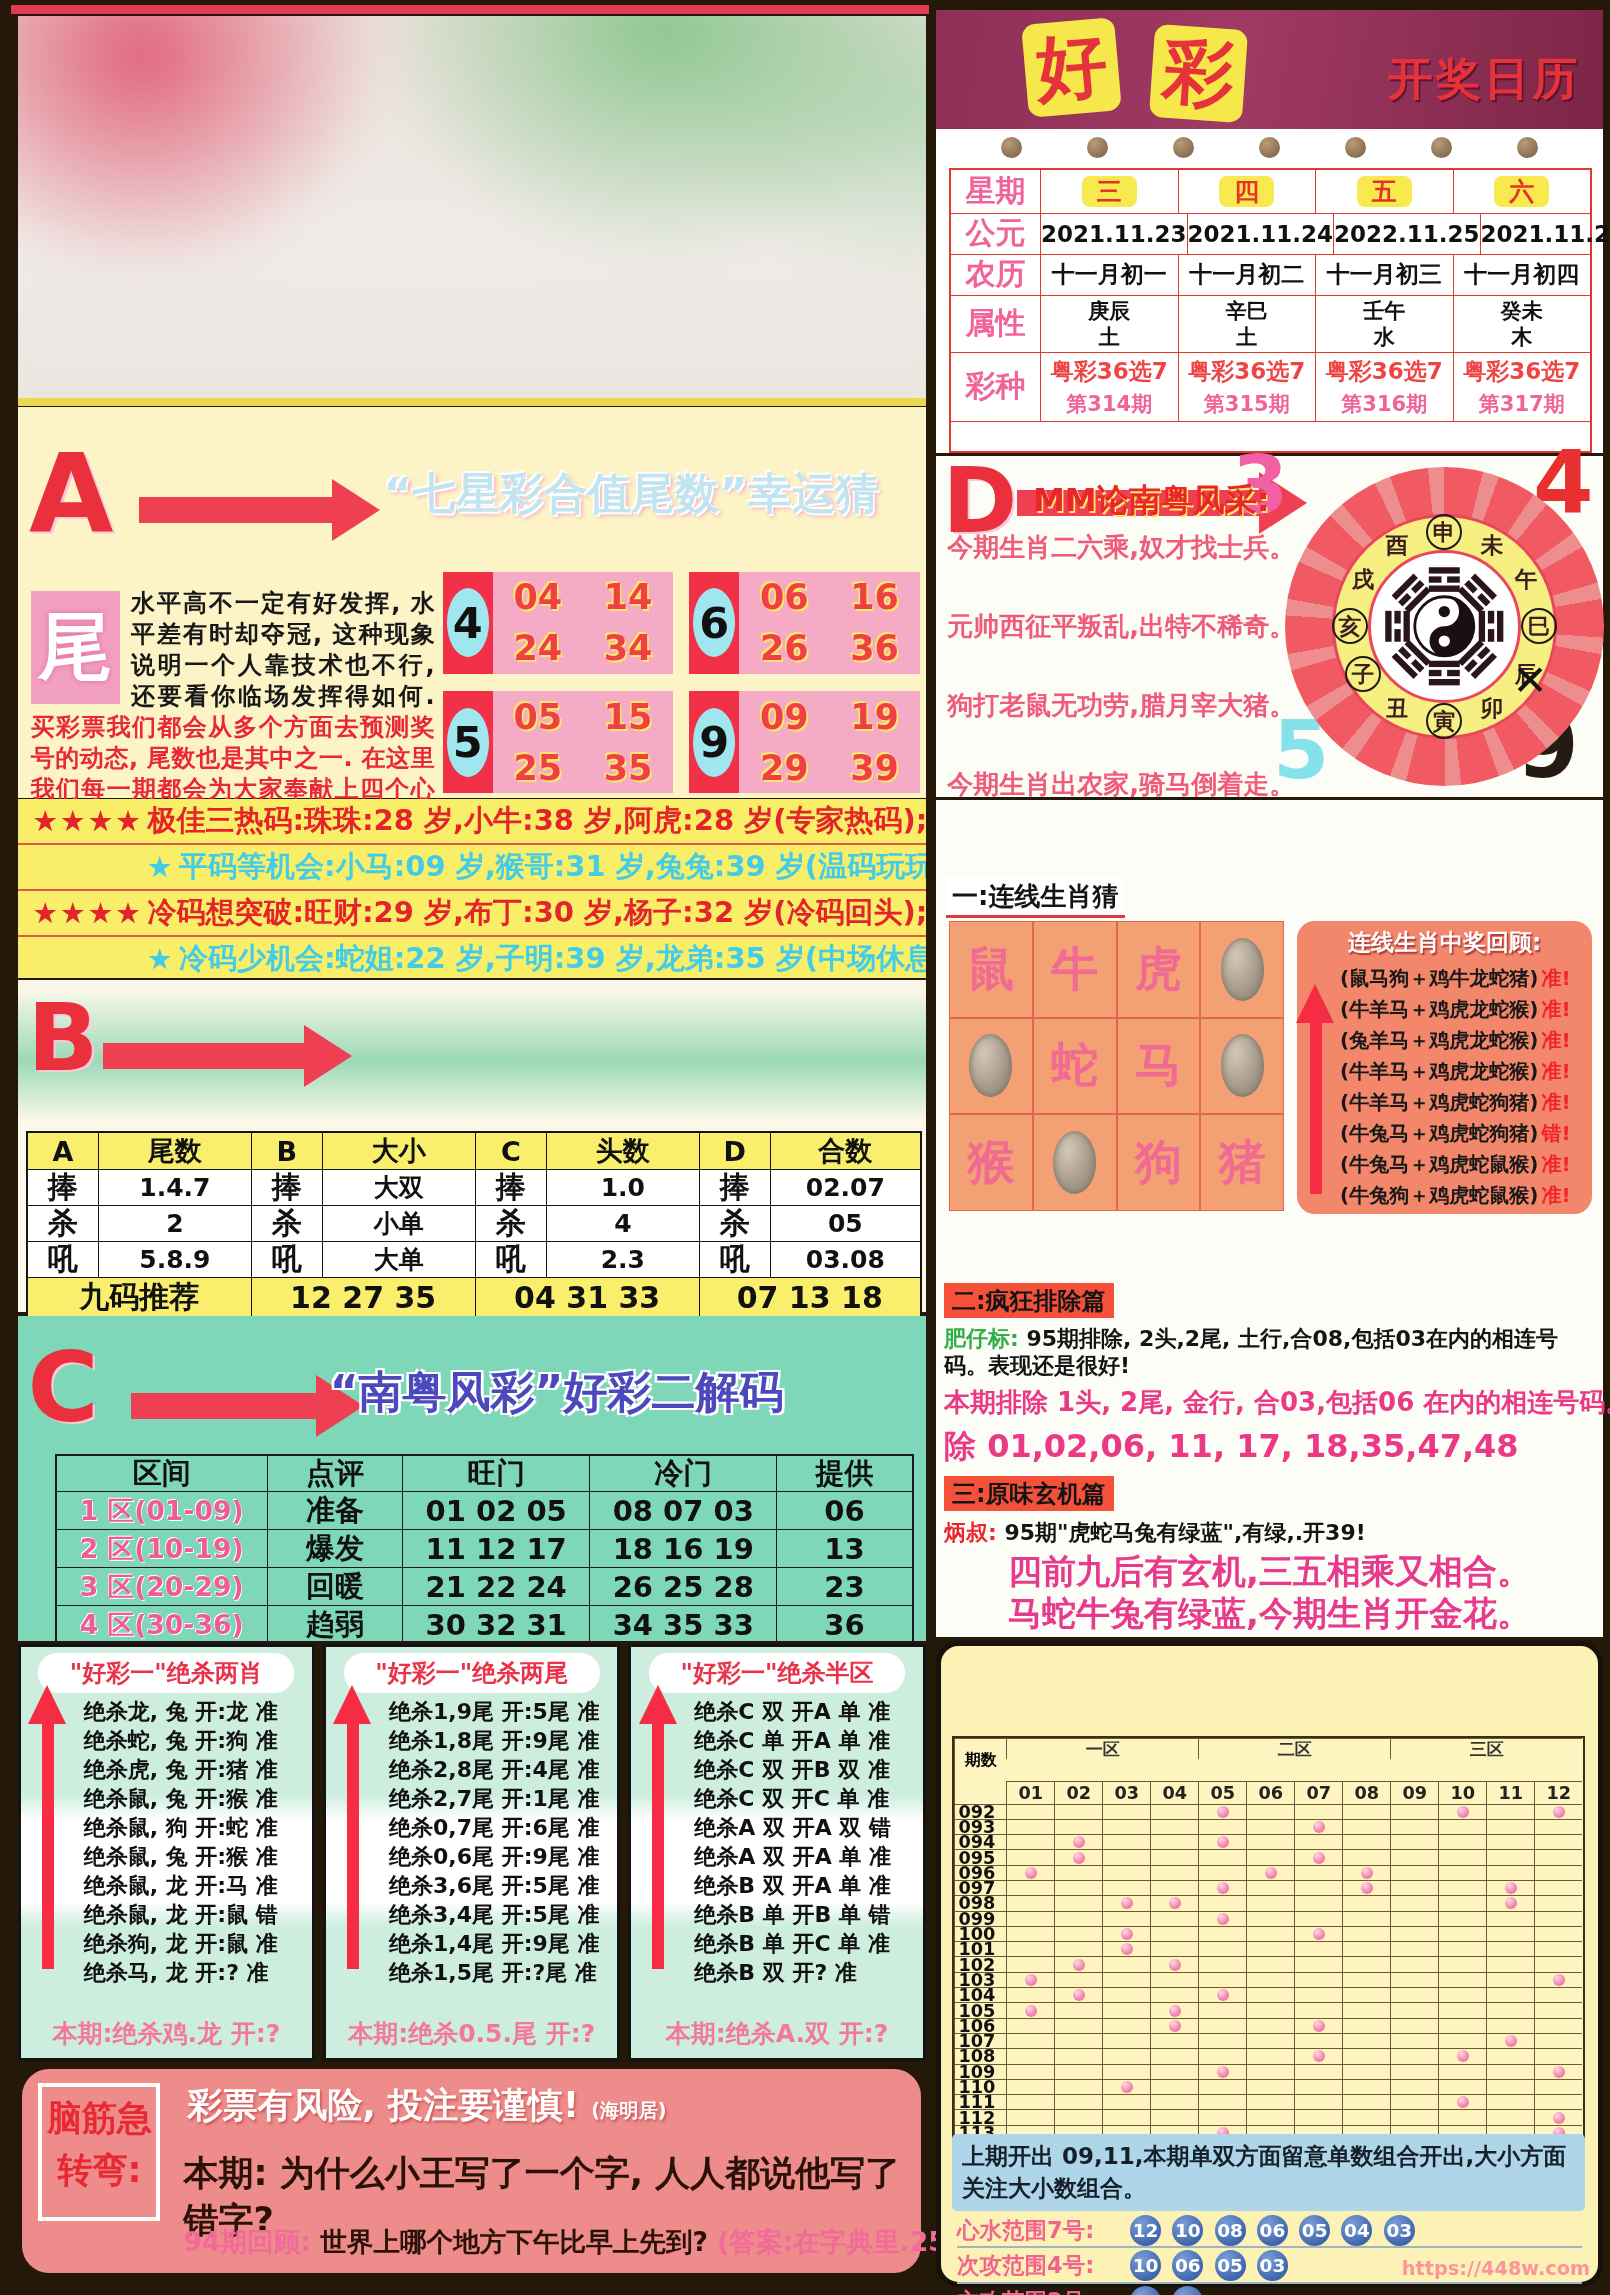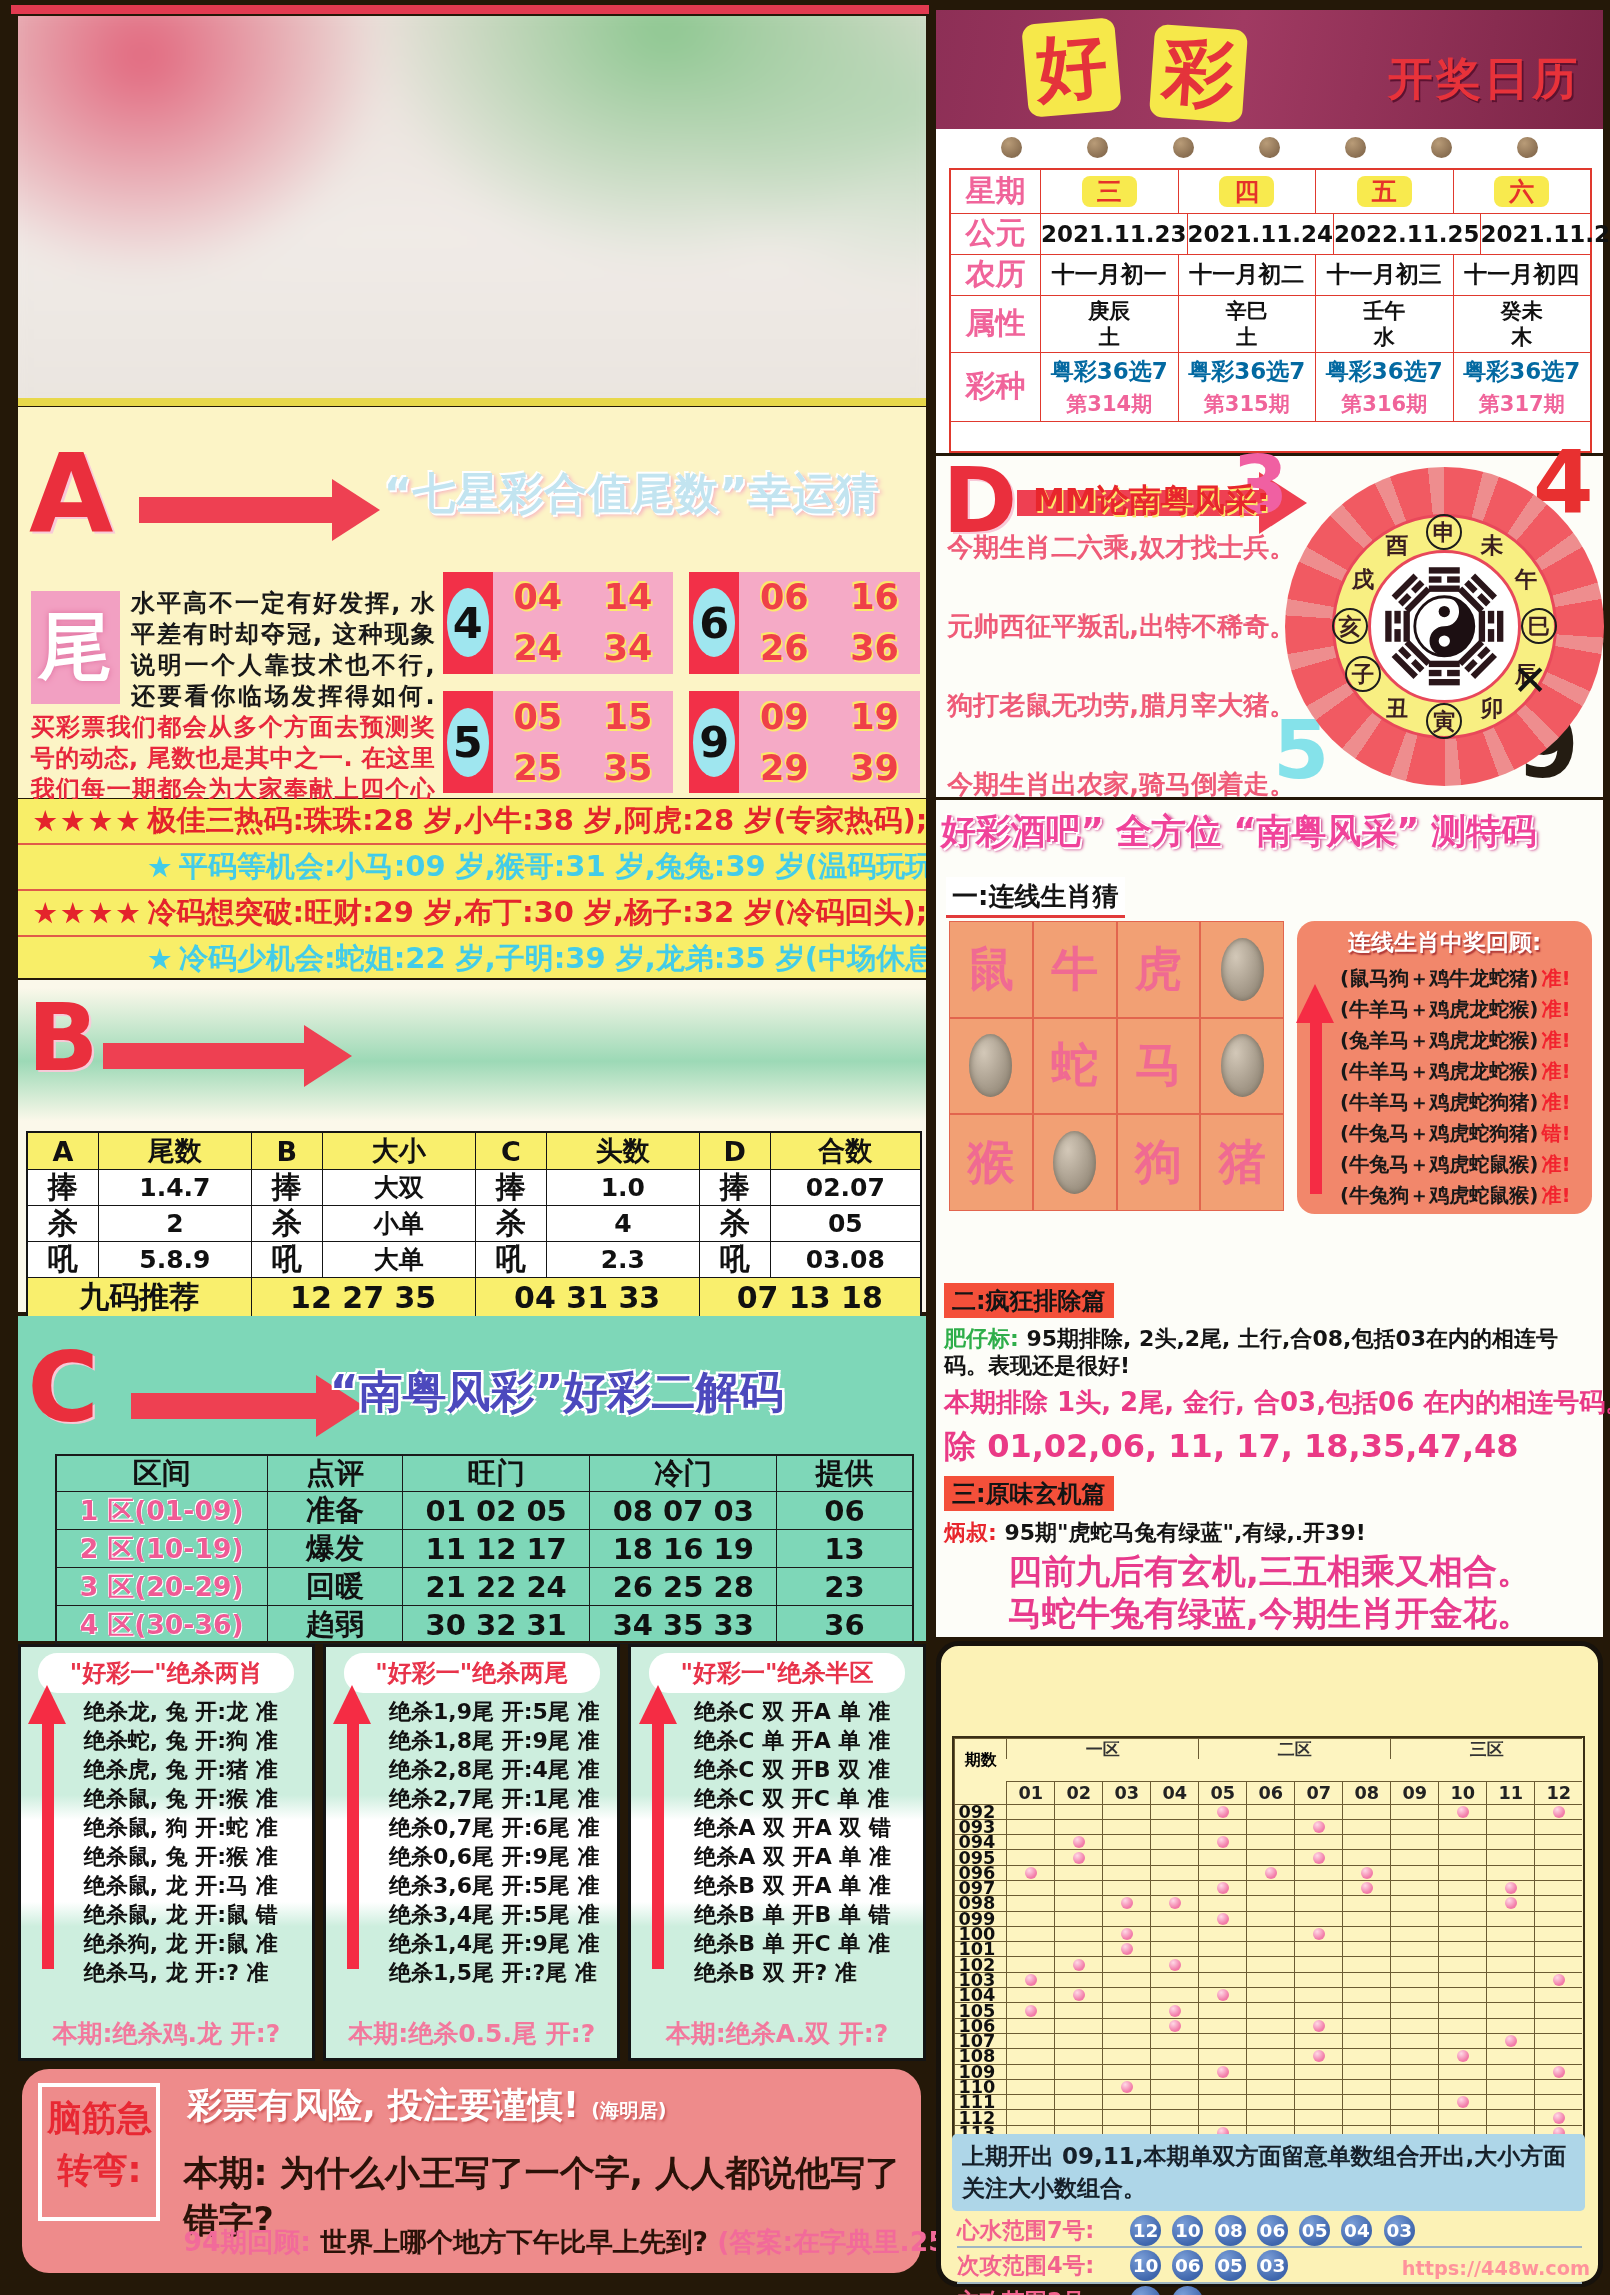--- a/index.html
+++ b/index.html
@@ -108,21 +108,21 @@
   #cal-table{position:absolute;left:13px;top:158px;width:639px;border:2.4px solid #e0392e;}
   .cal-row{display:flex;border-top:1.6px solid #e0392e;}
   .cal-row:first-child{border-top:none;}
   .cal-cell{border-left:1.6px solid #e0392e;flex:1;display:flex;flex-direction:column;align-items:center;justify-content:center;}
   .cal-cell:first-child{border-left:none;flex:0 0 89px;}
   .cal-label{color:#f0649a;font-size:30px;font-weight:900;}
   .wk-pill{width:55px;height:31px;background:#f8ea4e;border-radius:8px;color:#e5322a;font-size:25px;font-weight:900;text-align:center;line-height:31px;}
   .cal-date{font-size:23px;font-weight:900;color:#111;}
   .cal-lunar{font-size:23px;font-weight:900;color:#111;}
   .cal-attr{font-size:21px;font-weight:900;color:#111;line-height:26px;text-align:center;}
-  .cal-type{font-size:23px;font-weight:900;color:#0369a1;}
+  .cal-type{font-size:23px;font-weight:900;color:#ef4444;}
   .cal-issue{font-size:21px;font-weight:900;color:#f0649a;margin-top:3.2px;}
   
   #sec-d{left:936px;top:456px;width:667px;height:341px;background:#fdfdf8;}
   #d-letter{left:6.4px;top:0px;font-size:90px;}
   #arrow-d{left:81px;top:34px;width:242px;}
   #d-title{position:absolute;left:97px;top:22.5px;font-size:32px;font-weight:900;color:#e8262c;z-index:3;text-shadow:1.6px 1.6px 0 #fbe96a;}
   #d-poem{position:absolute;left:11.3px;top:74px;width:338px;}
   .d-line{font-size:26px;font-weight:900;color:#ef5b78;margin-bottom:44px;white-space:nowrap;}
   .d-corner{position:absolute;font-weight:900;line-height:1;z-index:1;}
   #d-wheel{position:absolute;left:349px;top:11.3px;width:319px;height:319px;z-index:2;}
@@ -605,21 +605,20 @@
           <div class="branch circled" style="left: 78px; top: 207px;">子</div>
           <div class="branch circled" style="left: 65px; top: 159px;">亥</div>
           <div class="branch" style="left: 78px; top: 112px;">戌</div>
           <div class="branch" style="left: 112px; top: 78px;">酉</div>
           <div id="wheel-cross" style="left: 245px; top: 213px;">✕</div>
         </div>
     </div>
   </div>
 
   <div class="abs" id="bar">
-    <div id="bar-title">好彩酒吧” 全方位 “南粤风采” 测特码</div>
     <div id="bar-sub1">一:连线生肖猜</div>
     <div id="bar-grid">
         <div class="bar-cell">
           <div class="zd">鼠</div>
         </div>
         <div class="bar-cell">
           <div class="zd">牛</div>
         </div>
         <div class="bar-cell">
           <div class="zd">虎</div>

